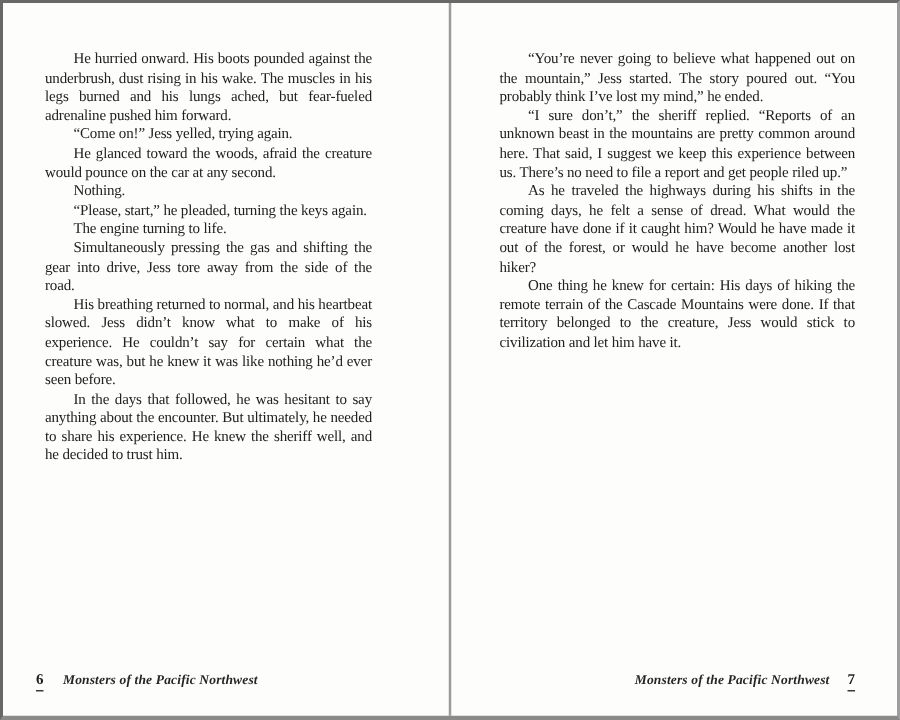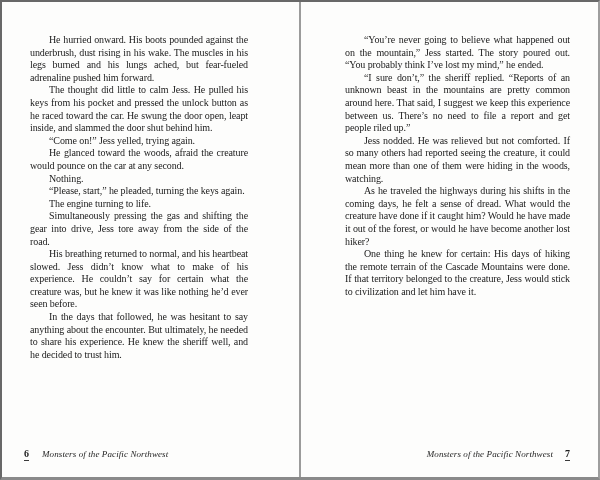--- a/index.html
+++ b/index.html
@@ -28,21 +28,21 @@
     background: #9b9b9b;
   }
   .page {
     flex: 0 0 297px;
     width: 297px;
     box-sizing: border-box;
     position: relative;
     background: #fdfdfc;
   }
   .page-left  { padding: 32px 51px 0 28px; }
-  .page-right { padding: 32px 28px 0 44px; }
+  .page-right { padding: 32px 28px 0 32px; }
   .page-body .para {
     margin: 0;
     font-family: "Liberation Serif", serif;
     font-size: 10px;
     line-height: 12.6px;
     letter-spacing: -0.1px;
     color: #212121;
     text-align: justify;
     text-indent: 19px;
   }
@@ -58,36 +58,35 @@
   .footer-right { right: 28px; gap: 12px; }
   .pagenum {
     font-weight: bold;
     font-size: 10px;
     color: #1d1d1d;
     line-height: 1;
     padding-bottom: 1px;
     border-bottom: 1px solid #3a3a3a;
   }
   .runtitle {
-    font-weight: normal;
+    font-weight: bold;
     font-style: italic;
     font-size: 9px;
     color: #262626;
     letter-spacing: 0.1px;
   }
 </style>
 </head>
 <body>
 
 <div class="spread">
 
   <div class="page page-left">
     <div class="page-body">
         <p class="para">He hurried onward. His boots pounded against the underbrush, dust rising in his wake. The muscles in his legs burned and his lungs ached, but fear-fueled adrenaline pushed him forward.</p>
-        <p class="para">The thought did little to calm Jess. He pulled his keys from his pocket and pressed the unlock button as he raced toward the car. He swung the door open, leapt inside, and slammed the door shut behind him.</p>
         <p class="para">“Come on!” Jess yelled, trying again.</p>
         <p class="para">He glanced toward the woods, afraid the creature would pounce on the car at any second.</p>
         <p class="para">Nothing.</p>
         <p class="para">“Please, start,” he pleaded, turning the keys again.</p>
         <p class="para">The engine turning to life.</p>
         <p class="para">Simultaneously pressing the gas and shifting the gear into drive, Jess tore away from the side of the road.</p>
         <p class="para">His breathing returned to normal, and his heartbeat slowed. Jess didn’t know what to make of his experience. He couldn’t say for certain what the creature was, but he knew it was like nothing he’d ever seen before.</p>
         <p class="para">In the days that followed, he was hesitant to say anything about the encounter. But ultimately, he needed to share his experience. He knew the sheriff well, and he decided to trust him.</p>
       </div>
     <div class="footer footer-left">
@@ -95,21 +94,20 @@
       <span class="runtitle">Monsters of the Pacific Northwest</span>
     </div>
   </div>
 
   <div class="gutter"></div>
 
   <div class="page page-right">
     <div class="page-body">
         <p class="para">“You’re never going to believe what happened out on the mountain,” Jess started. The story poured out. “You probably think I’ve lost my mind,” he ended.</p>
         <p class="para">“I sure don’t,” the sheriff replied. “Reports of an unknown beast in the mountains are pretty common around here. That said, I suggest we keep this experience between us. There’s no need to file a report and get people riled up.”</p>
-        <p class="para">Jess nodded. He was relieved but not comforted. If so many others had reported seeing the creature, it could mean more than one of them were hiding in the woods, watching.</p>
         <p class="para">As he traveled the highways during his shifts in the coming days, he felt a sense of dread. What would the creature have done if it caught him? Would he have made it out of the forest, or would he have become another lost hiker?</p>
         <p class="para">One thing he knew for certain: His days of hiking the remote terrain of the Cascade Mountains were done. If that territory belonged to the creature, Jess would stick to civilization and let him have it.</p>
       </div>
     <div class="footer footer-right">
       <span class="runtitle">Monsters of the Pacific Northwest</span>
       <span class="pagenum">7</span>
     </div>
   </div>
 
 </div>

